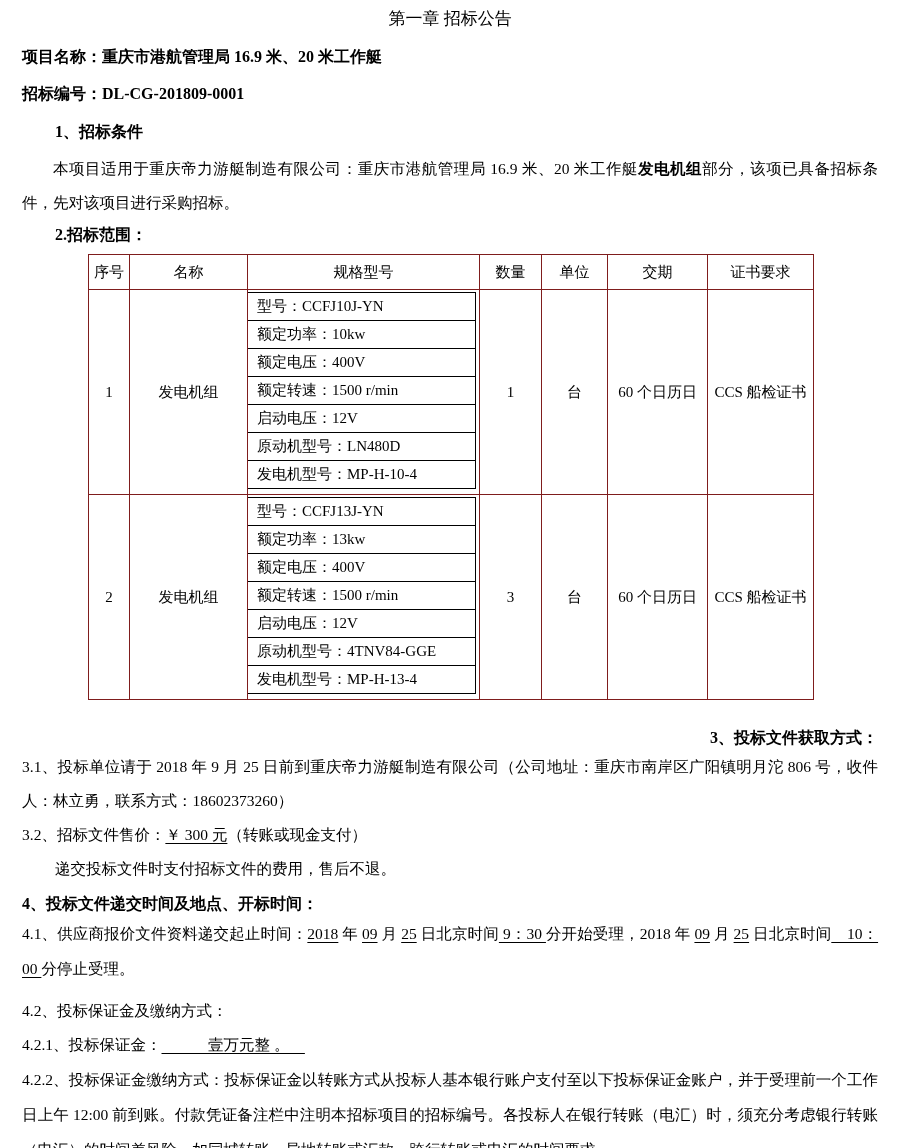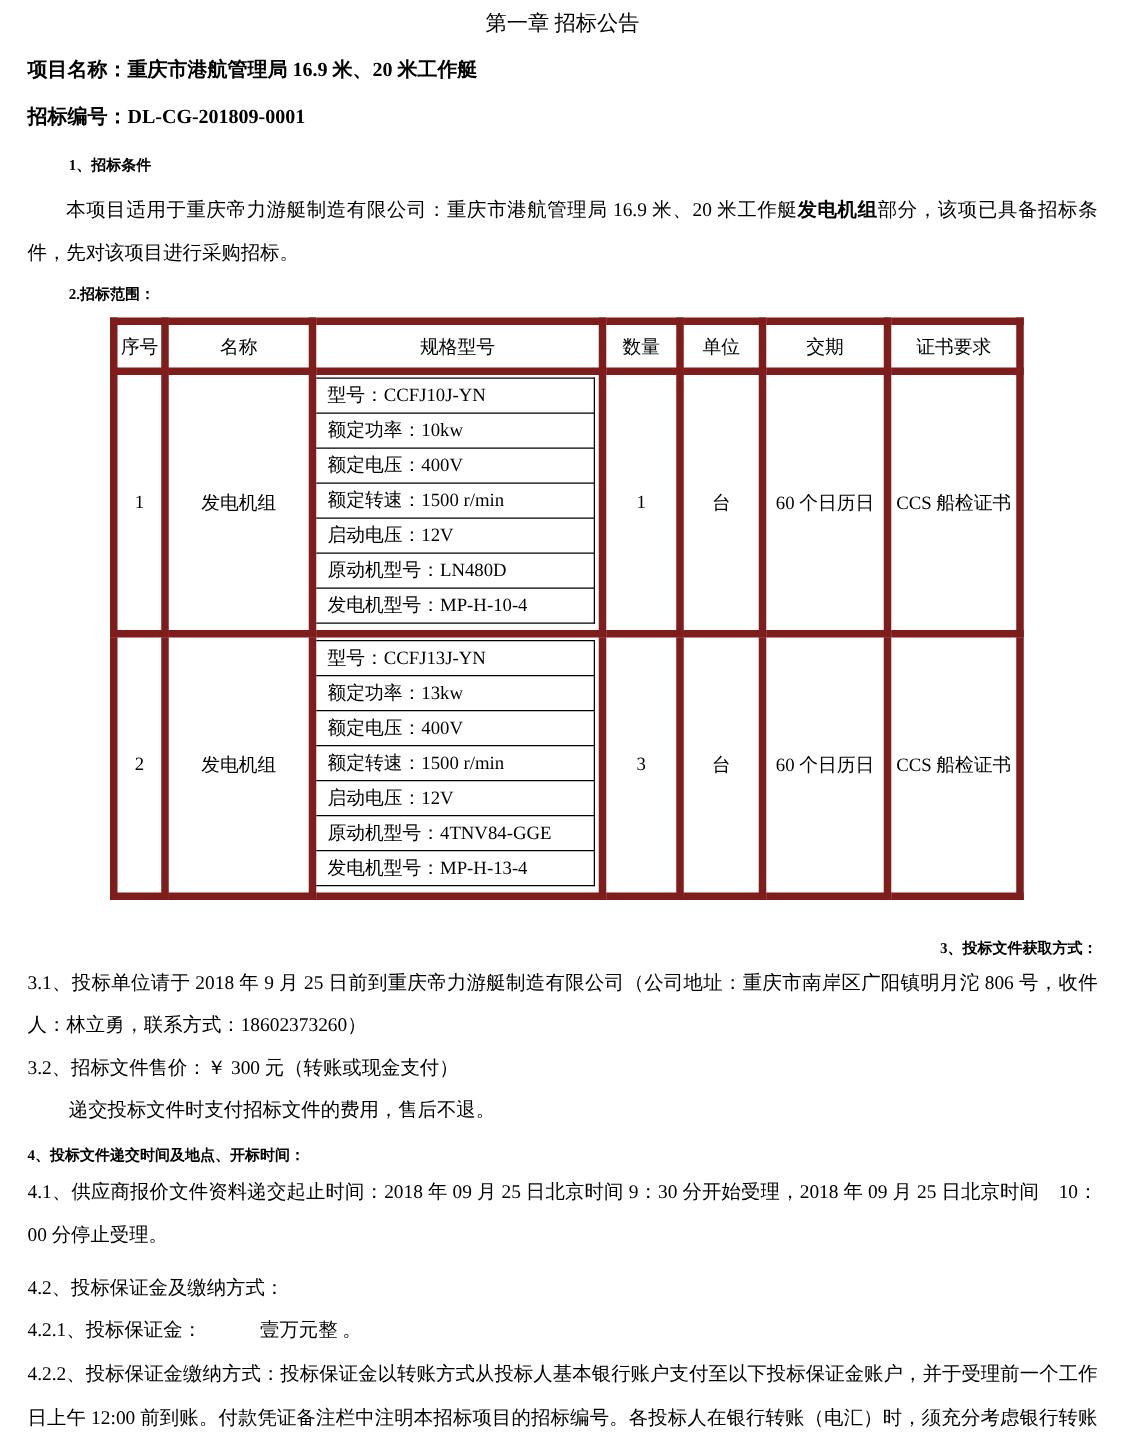--- a/index.html
+++ b/index.html
@@ -10,35 +10,35 @@
     box-sizing:border-box;
     padding:8px 22px 0 22px;
   }
   .doc-title{
     text-align:center;font-weight:normal;font-size:17px;line-height:22px;margin:0 0 16px 0;
   }
   .meta-line{
     font-weight:bold;font-size:16px;line-height:22px;margin:0 0 15px 0;
   }
   .sec-head{
-    font-weight:bold;font-size:12px;line-height:24px;margin:0;
+    font-weight:bold;font-size:16px;line-height:24px;margin:0;
   }
   .indent1{padding-left:33px;}
   .para{margin:0;line-height:34px;text-align:justify;}
   .para-lg{margin:0;line-height:35px;text-align:justify;}
   .ti{text-indent:2em;}
   .b{font-weight:bold;}
-  .u{text-underline-offset:3px;}
+  .u{text-decoration:underline;text-underline-offset:3px;}
   
   .scope-table{
     border-collapse:collapse;table-layout:fixed;
     margin:7px 0 0 66px;width:725px;
   }
   .scope-table td{
-    border:6px solid #7f1d1d;text-align:center;vertical-align:middle;
+    border:1px solid #7f1d1d;text-align:center;vertical-align:middle;
     font-size:15px;padding:0;
   }
   .scope-table tr.hdr td{height:34px;}
   .spec-cell{padding:2px 3px 5px 0 !important;vertical-align:top !important;}
   .spec-table{border-collapse:collapse;width:100%;}
   .spec-table td{
     border:1px solid #000;border-left:none;
     height:27px;text-align:left;padding:0 12px 0 9px;
   }
   .gap-after-table{margin-top:26px;text-align:right;}

